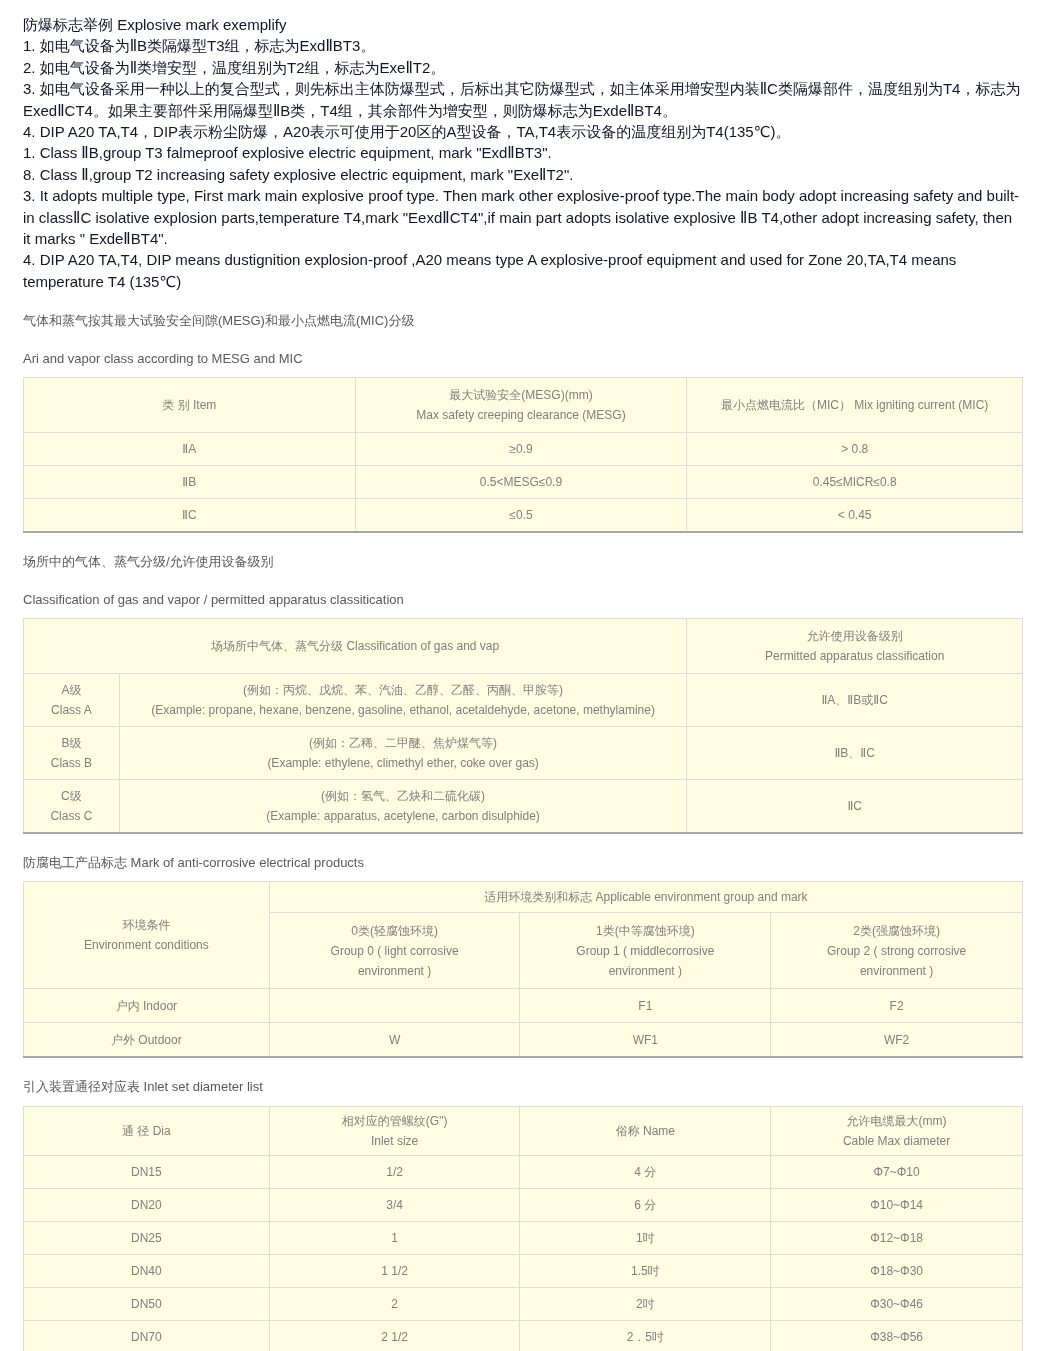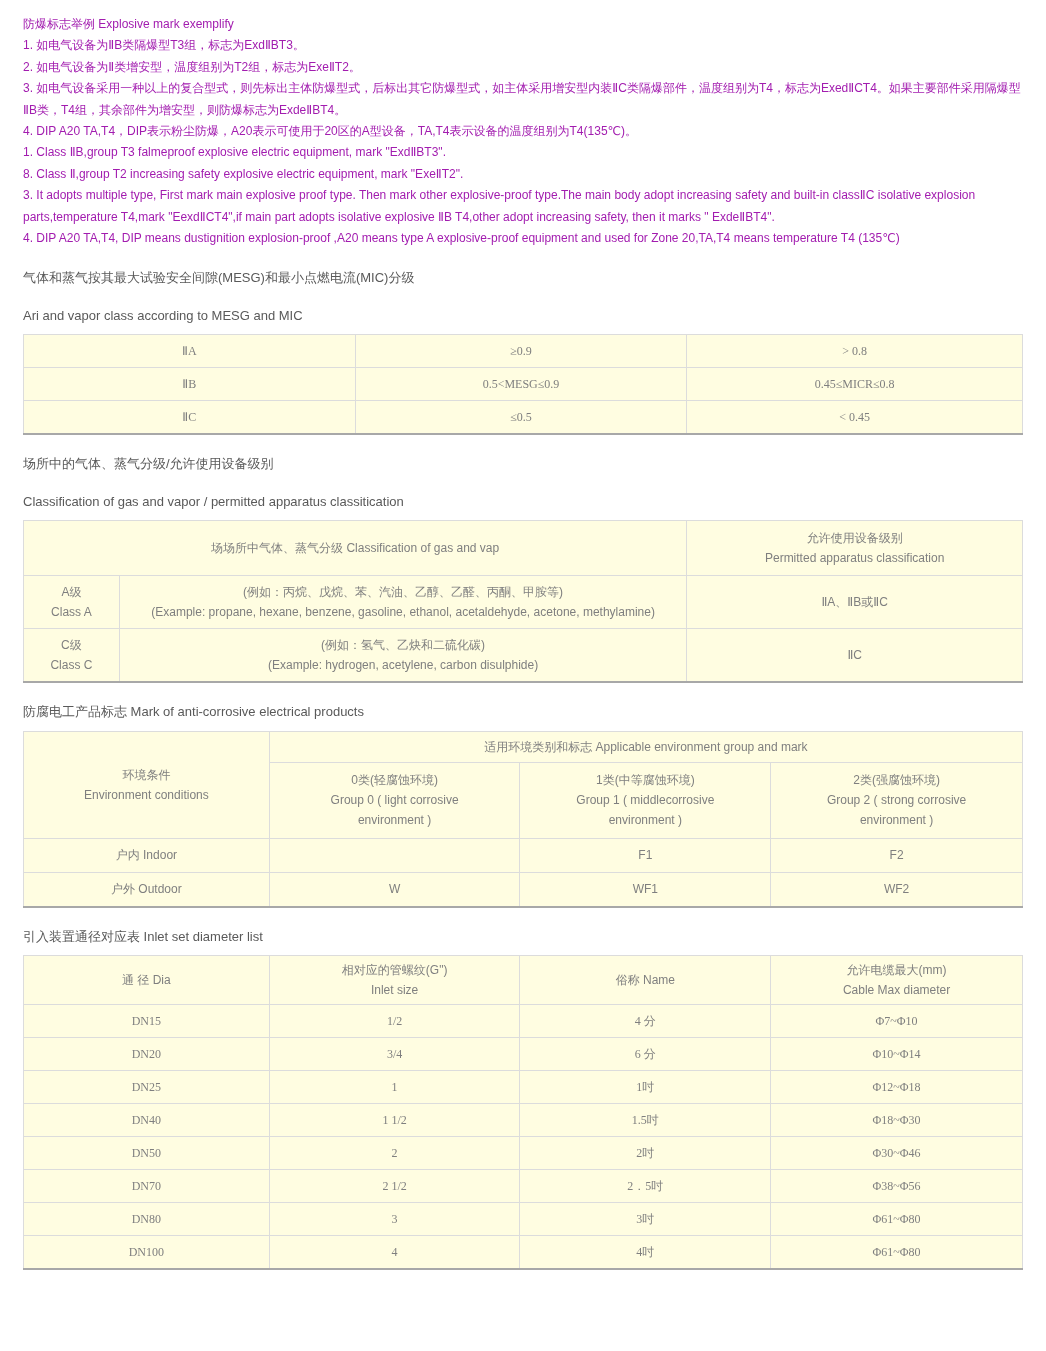--- a/index.html
+++ b/index.html
@@ -1,30 +1,30 @@
 <!DOCTYPE html>
 <html><head>
 <meta charset="utf-8">
 <style>
   html,body { margin:0; padding:0; background:#ffffff; }
   body { width:1046px; font-family:"Liberation Sans","DejaVu Sans",sans-serif; }
   .page { width:1000px; margin:0 auto; padding:14px 0 24px 0; }
-  .intro-line { font-size:12px; line-height:21.4px; color:#a21caf; }
+  .intro-line { font-size:15px; line-height:21.4px; color:#0f172a; }
   .sec-heading { margin-top:18px; }
   .sec-line { font-size:13px; line-height:21.4px; color:#595959;margin-top:16px; }
   table { width:1000px; table-layout:fixed; border-collapse:collapse; margin-top:8px;
           background:#fffde1; border:1px solid #dcdcdc; border-bottom:2px solid #a8a8a8; }
   td { border:1px solid #dcdcdc; text-align:center; vertical-align:middle;
        font-size:12px; line-height:20px; color:#7f7f7f; white-space:pre-line;
        padding:2px 8px; overflow:hidden; }
   tr.h54 td { height:50px; }
   tr.h52 td { height:48px; }
   tr.h48 td { height:44px; }
   tr.h33 td { height:29px;text-align:center; }
-  tr.h32 td { height:28px;font-family:Liberation Serif, serif; }
+  tr.h32 td { height:28px; }
   tr.h30 td { height:26px; }
   tr.h75 td { height:71px; }
 </style>
 </head>
 <body>
 
 <div class="page">
 
   <div class="intro">
     <div class="intro-line">防爆标志举例 Explosive mark exemplify</div>
@@ -42,20 +42,26 @@
     <div class="sec-line">气体和蒸气按其最大试验安全间隙(MESG)和最小点燃电流(MIC)分级</div>
     <div class="sec-line">Ari and vapor class according to MESG and MIC</div>
   </div>
   <table>
     <colgroup>
         <col style="width:33.2%">
         <col style="width:33.2%">
         <col style="width:33.6%">
       </colgroup>
     <tbody>
+      <tr class="h54">
+        <td>类 别 Item</td>
+        <td>最大试验安全(MESG)(mm)
+Max safety creeping clearance (MESG)</td>
+        <td>最小点燃电流比（MIC） Mix igniting current (MIC)</td>
+      </tr>
       <tr class="h32">
         <td>ⅡA</td>
         <td>≥0.9</td>
         <td>&gt; 0.8</td>
       </tr>
       <tr class="h32">
         <td>ⅡB</td>
         <td>0.5&lt;MESG≤0.9</td>
         <td>0.45≤MICR≤0.8</td>
       </tr>
@@ -84,24 +90,31 @@
 Permitted apparatus classification</td>
       </tr>
       <tr class="h52">
         <td>A级
 Class A</td>
         <td>(例如：丙烷、戊烷、苯、汽油、乙醇、乙醛、丙酮、甲胺等)
 (Example: propane, hexane, benzene, gasoline, ethanol, acetaldehyde, acetone, methylamine)</td>
         <td>ⅡA、ⅡB或ⅡC</td>
       </tr>
       <tr class="h52">
+        <td>B级
+Class B</td>
+        <td>(例如：乙稀、二甲醚、焦炉煤气等)
+(Example: ethylene, climethyl ether, coke over gas)</td>
+        <td>ⅡB、ⅡC</td>
+      </tr>
+      <tr class="h52">
         <td>C级
 Class C</td>
         <td>(例如：氢气、乙炔和二硫化碳)
-(Example: hydrogen, acetylene, carbon disulphide)</td>
+(Example: apparatus, acetylene, carbon disulphide)</td>
         <td>ⅡC</td>
       </tr>
     </tbody>
   </table>
 
   <div class="sec-heading">
     <div class="sec-line">防腐电工产品标志 Mark of anti-corrosive electrical products</div>
   </div>
   <table>
     <colgroup>

